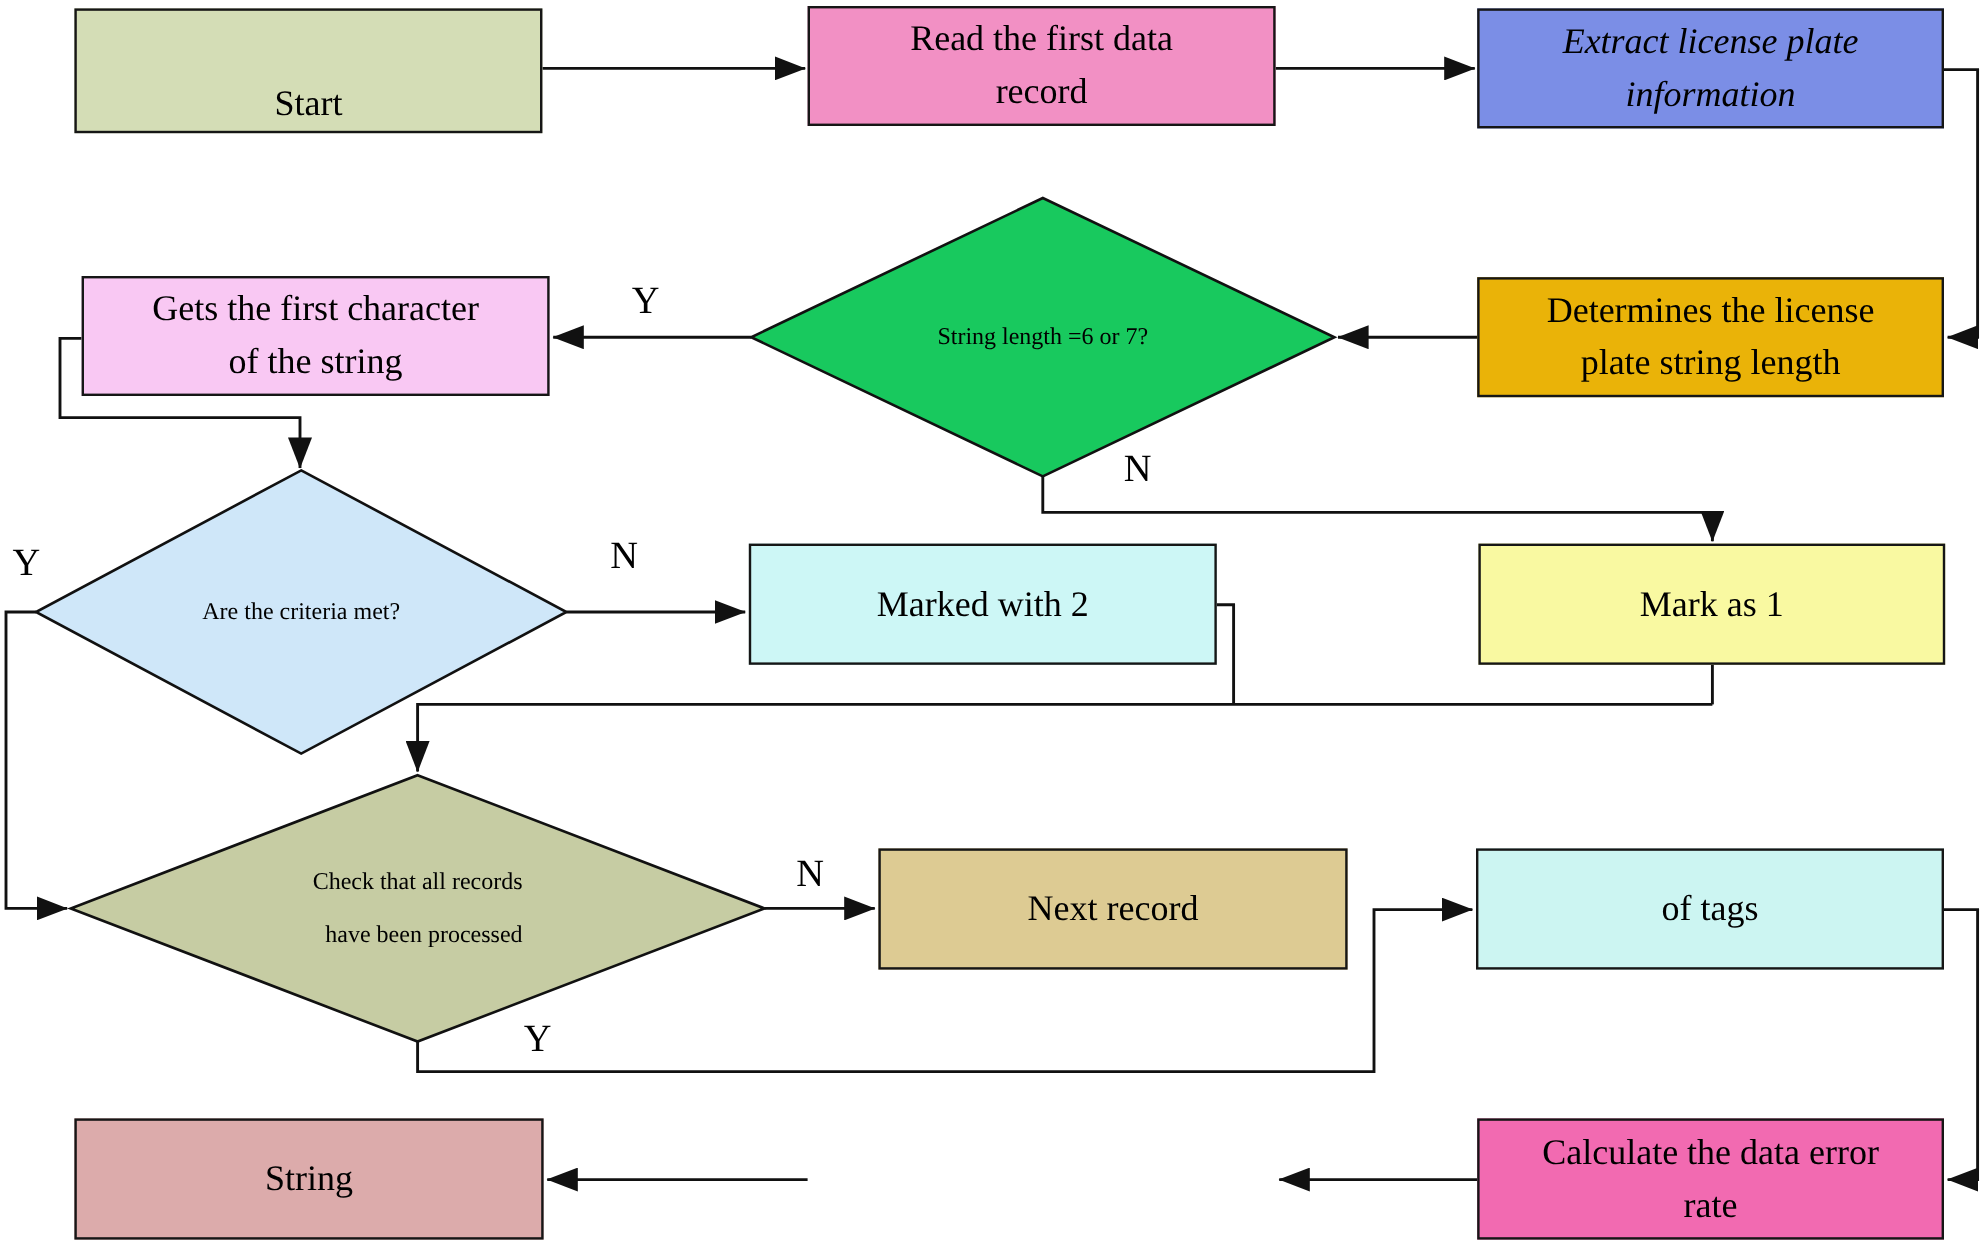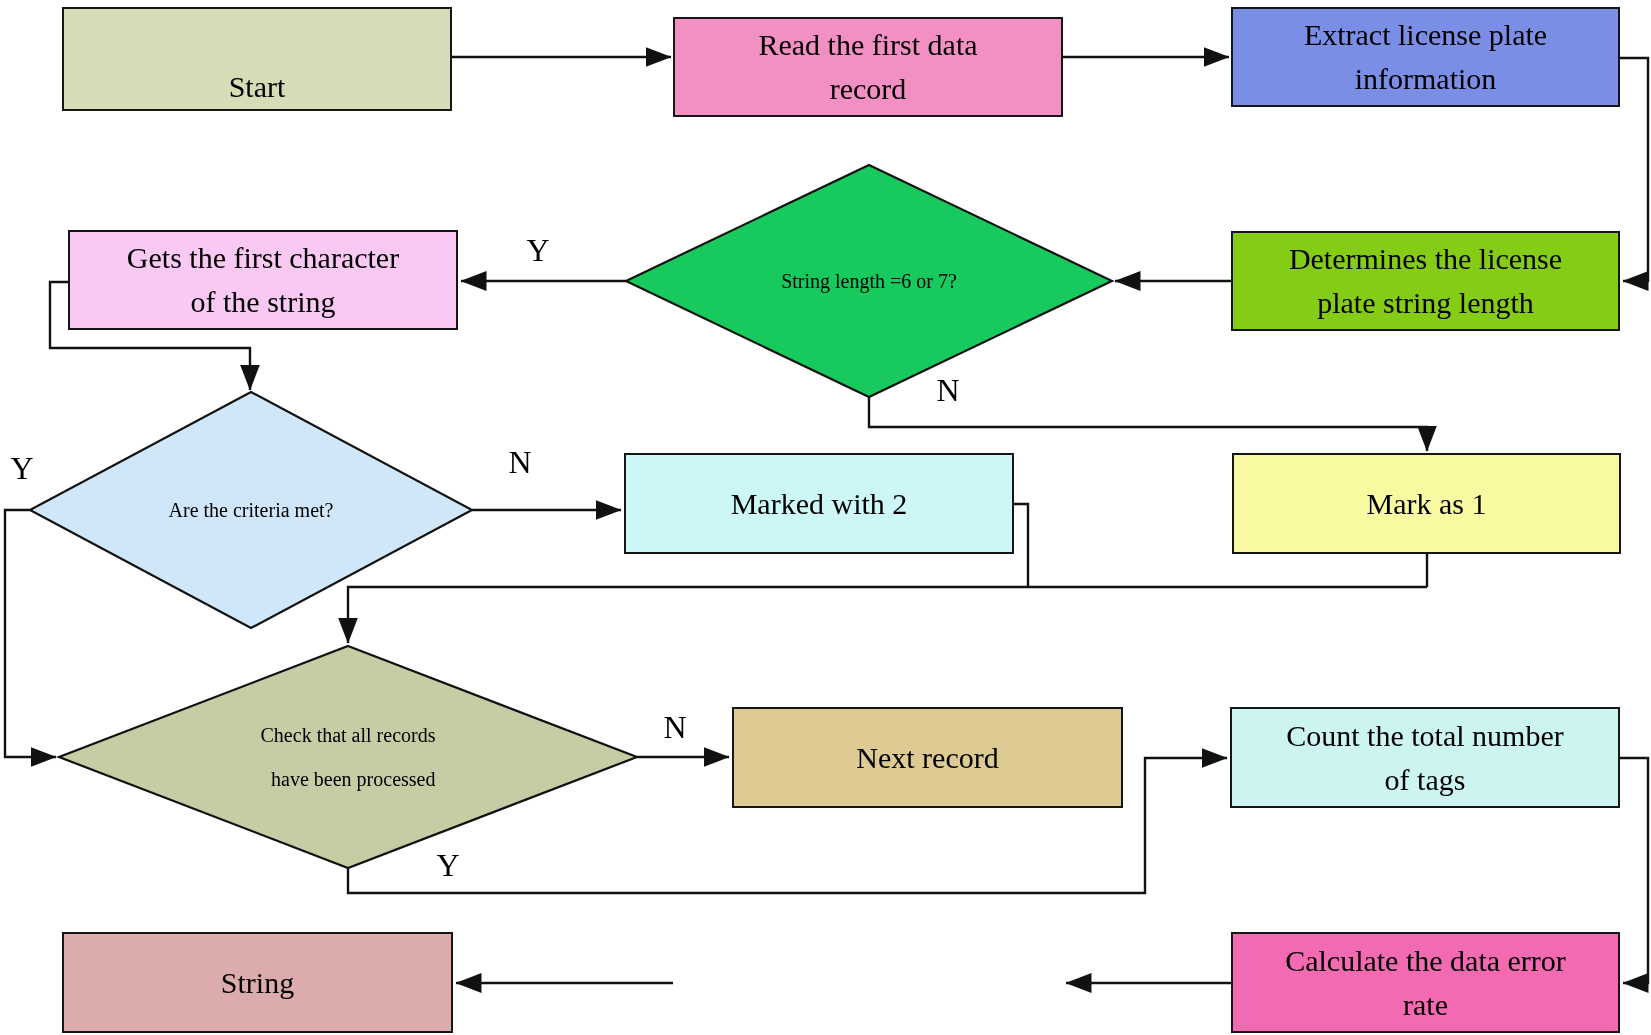--- a/index.html
+++ b/index.html
@@ -80,54 +80,53 @@
       <path d="M1620 758 H1648 V983 H1623" marker-end="url(#arr)"></path>
       <path d="M1231 983 H1066" marker-end="url(#arr)"></path>
       <path d="M673 983 H456" marker-end="url(#arr)"></path>
     </g>
   </svg>
 
   <div class="node" style="left: 62px; top: 7px; width: 390px; height: 104px; background-color: rgb(212, 221, 182); justify-content: flex-end;">
     <span>Start</span>
   </div>
 
-  <div class="node" style="left: 673px; top: 17px; width: 390px; height: 100px; background-color: rgb(242, 144, 196);">
+  <div class="node" style="left: 673px; top: 5px; width: 390px; height: 100px; background-color: rgb(242, 144, 196);">
     <span>Read the first data</span>
     <span>record</span>
   </div>
 
-  <div class="node" style="left: 1231px; top: 7px; width: 389px; height: 100px; background-color: rgb(123, 142, 230);">
+  <div class="node" style="left: 1231px; top: 7px; width: 389px; height: 100px; background-color: rgb(123, 142, 230); font-style: italic;">
     <span>Extract license plate</span>
     <span>information</span>
   </div>
 
   <div class="node" style="left: 68px; top: 230px; width: 390px; height: 100px; background-color: rgb(249, 200, 243);">
     <span>Gets the first character</span>
     <span>of the string</span>
   </div>
 
-  <div class="node" style="left: 1231px; top: 231px; width: 389px; height: 100px; background-color: #84cc16;">
+  <div class="node" style="left: 1231px; top: 231px; width: 389px; height: 100px; background-color: #eab308;">
     <span>Determines the license</span>
     <span>plate string length</span>
   </div>
 
   <div class="node" style="left: 624px; top: 453px; width: 390px; height: 101px; background-color: rgb(205, 247, 246);">
     <span>Marked with 2</span>
   </div>
 
   <div class="node" style="left: 1232px; top: 453px; width: 389px; height: 101px; background-color: rgb(249, 249, 161);">
     <span>Mark as 1</span>
   </div>
 
   <div class="node" style="left: 732px; top: 707px; width: 391px; height: 101px; background-color: rgb(221, 203, 147);">
     <span>Next record</span>
   </div>
 
   <div class="node" style="left: 1230px; top: 707px; width: 390px; height: 101px; background-color: rgb(204, 245, 242);">
-    <span>Count the total number</span>
     <span>of tags</span>
   </div>
 
   <div class="node" style="left: 62px; top: 932px; width: 391px; height: 101px; background-color: rgb(220, 171, 171);">
     <span>String</span>
   </div>
 
 
   <div class="node" style="left: 1231px; top: 932px; width: 389px; height: 101px; background-color: rgb(242, 106, 177);">
     <span>Calculate the data error</span>

